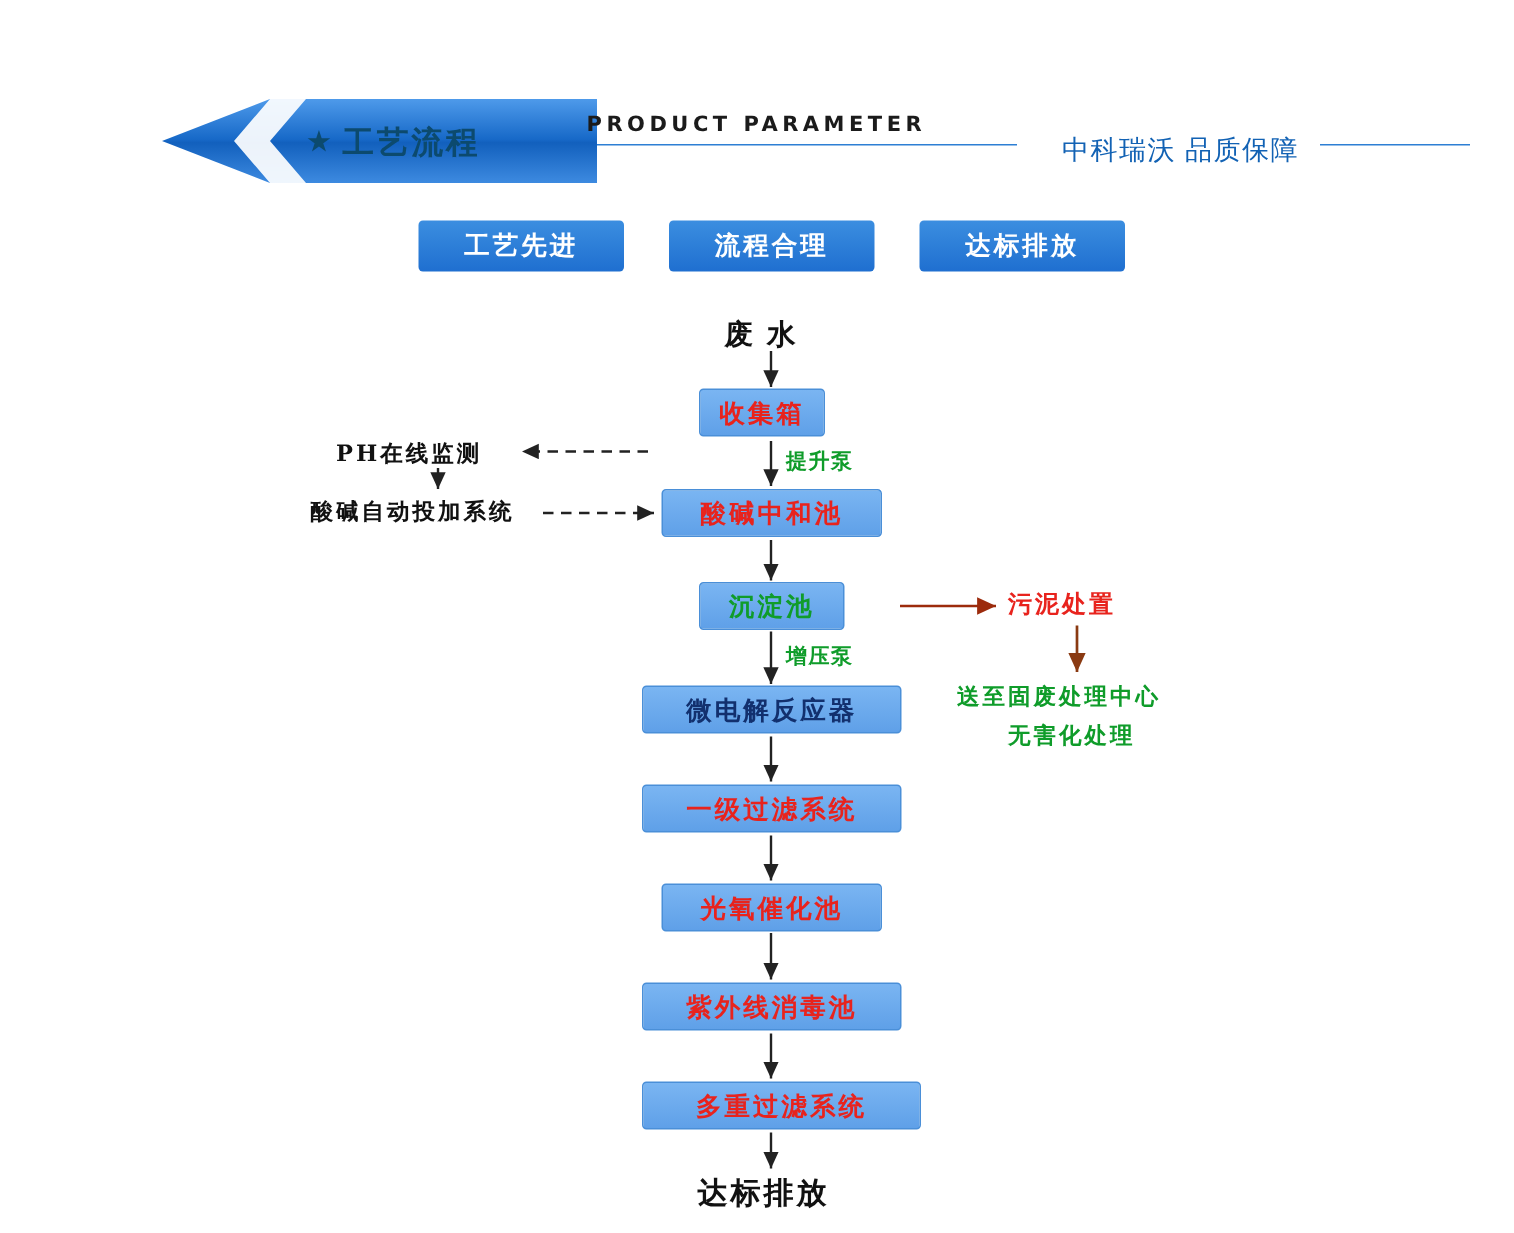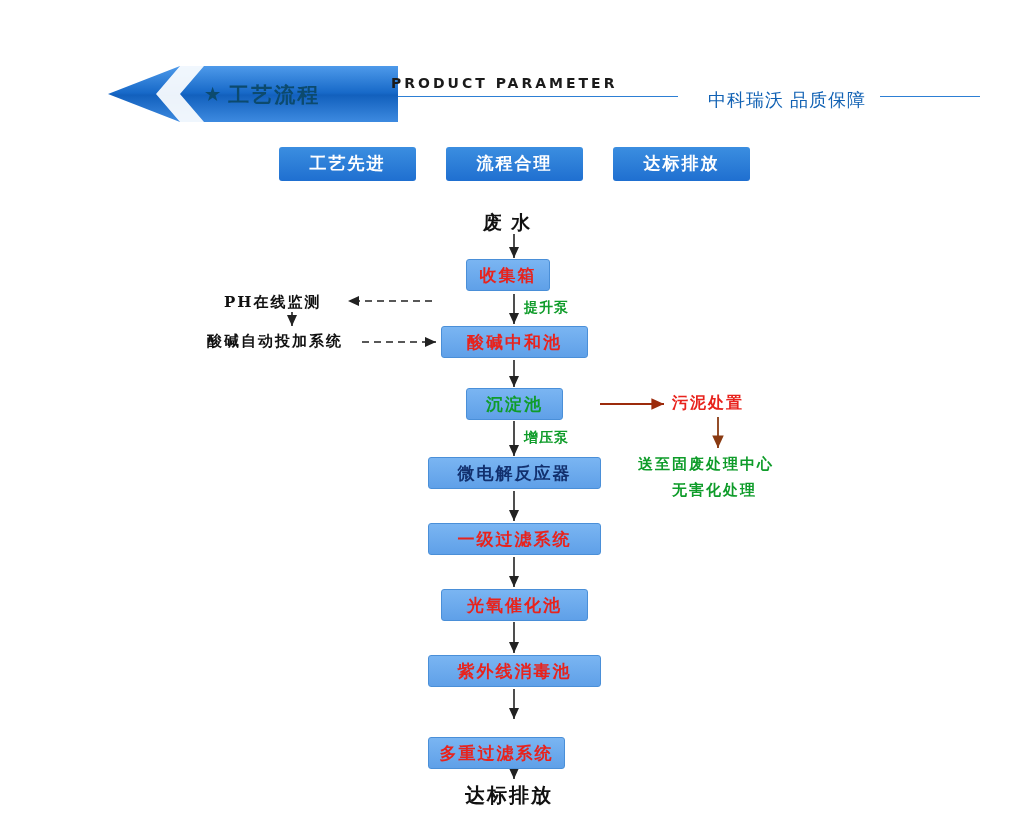--- a/index.html
+++ b/index.html
@@ -259,15 +259,15 @@
 <div class="plain" id="label-disposal-1">送至固废处理中心</div>
 <div class="plain" id="label-disposal-2">无害化处理</div>
 
 <div class="node red" style="left: 466px; top: 259px; width: 84px; color: rgb(232, 35, 29);">收集箱</div>
 <div class="node red" style="left: 441px; top: 326px; width: 147px; color: rgb(232, 35, 29);">酸碱中和池</div>
 <div class="node green" style="left: 466px; top: 388px; width: 97px; color: rgb(15, 156, 42);">沉淀池</div>
 <div class="node dark" style="left: 428px; top: 457px; width: 173px; color: rgb(18, 48, 110);">微电解反应器</div>
 <div class="node red" style="left: 428px; top: 523px; width: 173px; color: rgb(232, 35, 29);">一级过滤系统</div>
 <div class="node red" style="left: 441px; top: 589px; width: 147px; color: rgb(232, 35, 29);">光氧催化池</div>
 <div class="node red" style="left: 428px; top: 655px; width: 173px; color: rgb(232, 35, 29);">紫外线消毒池</div>
-<div class="node red" style="left: 428px; top: 721px; width: 137px; color: rgb(232, 35, 29); margin-top: 16px;">多重过滤系统</div>
+<div class="node red" style="left: 428px; top: 721px; width: 186px; color: rgb(232, 35, 29);">多重过滤系统</div>
 
 <div class="plain" id="label-outflow">达标排放</div>
 
 </body></html>

